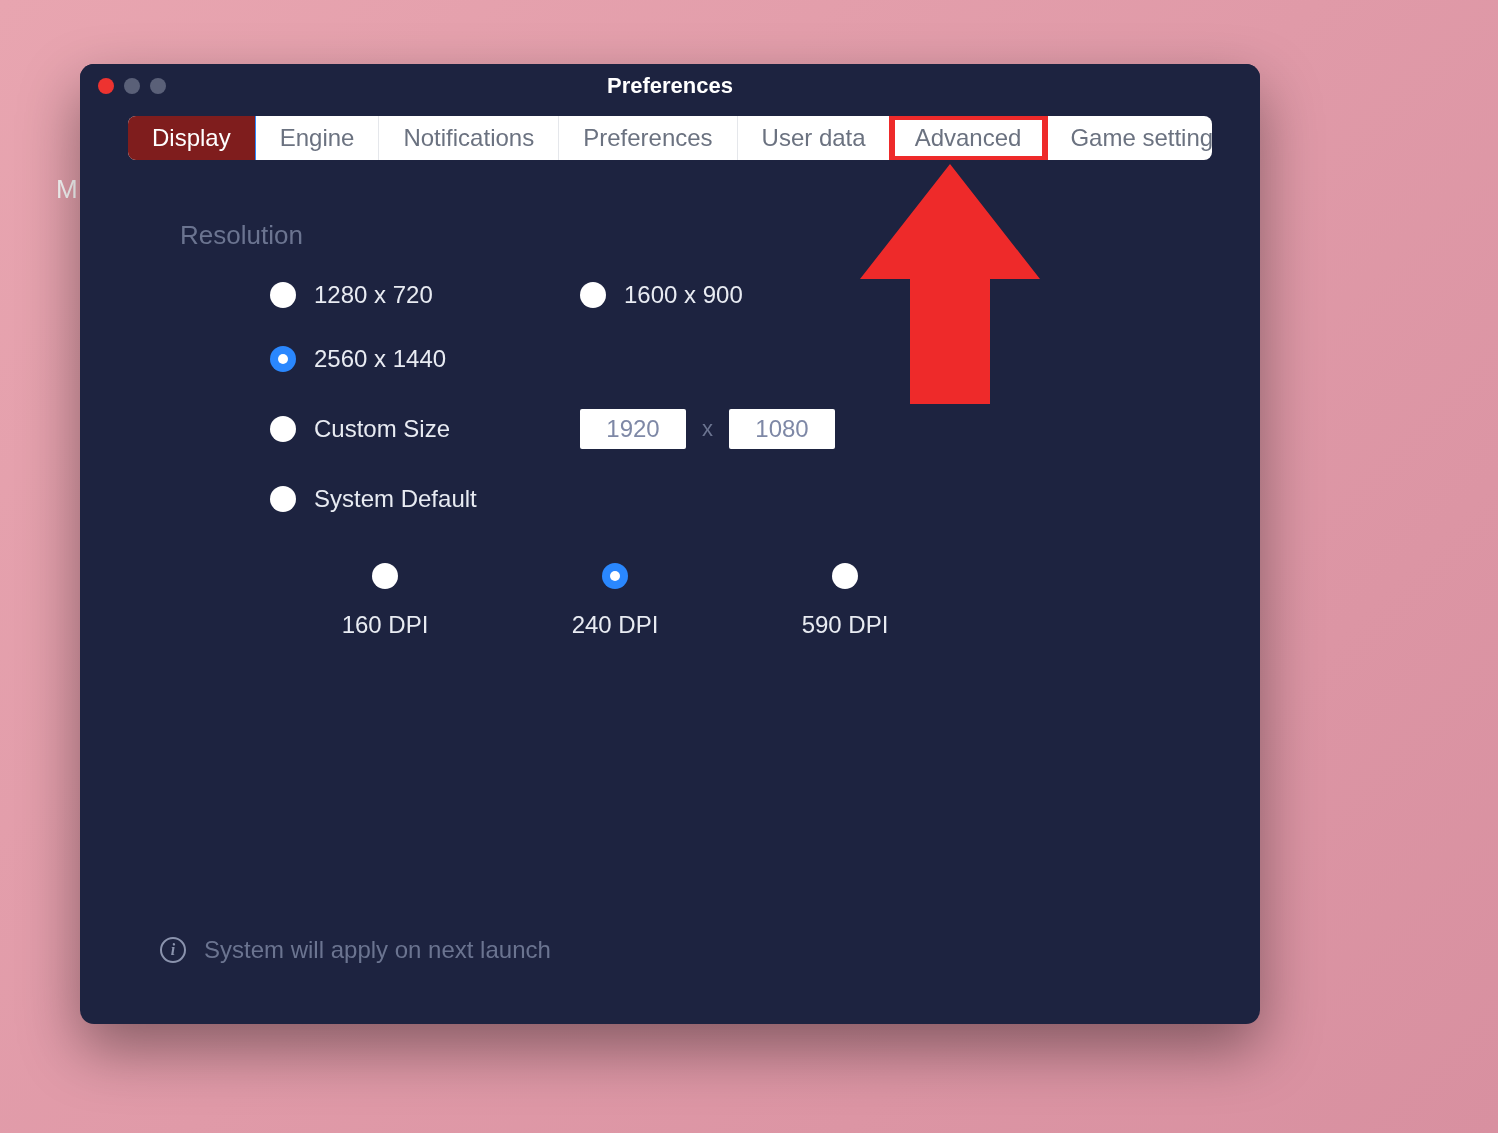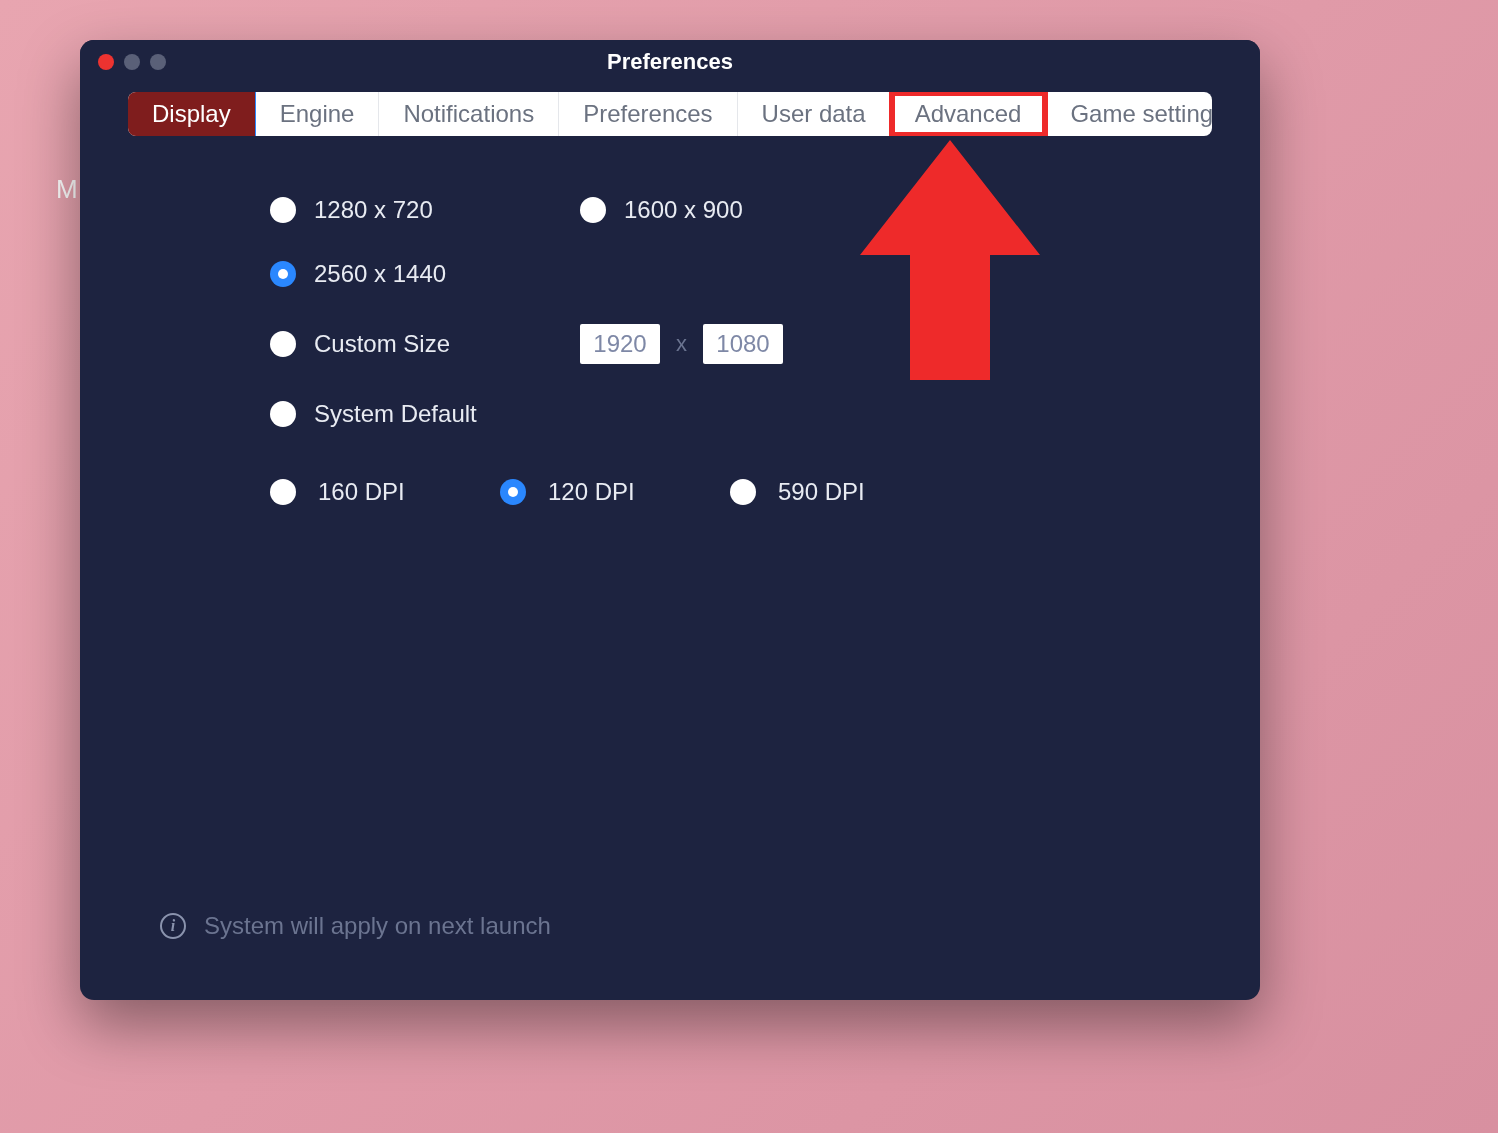--- a/index.html
+++ b/index.html
@@ -19,21 +19,21 @@
       position: absolute;
       left: 56px;
       top: 174px;
       color: #ffffff;
       font-size: 26px;
       font-weight: 500;
     }
     .window {
       position: absolute;
       left: 80px;
-      top: 40px;
+      top: 64px;
       width: 1180px;
       height: 960px;
       background: #1d2340;
       border-radius: 14px;
       box-shadow: 0 25px 60px rgba(0,0,0,0.4);
       overflow: hidden;
     }
     .titlebar {
       height: 44px;
       display: flex;
@@ -153,21 +153,21 @@
     .option-label {
       color: #e8ebf2;
       font-size: 24px;
     }
     .custom-size-inputs {
       display: flex;
       align-items: center;
       gap: 16px;
     }
     .size-input {
-      width: 80px;
+      width: 106px;
       height: 40px;
       background: #ffffff;
       border: none;
       text-align: center;
       font-size: 24px;
       color: #7e88a6;
       border-radius: 2px;
     }
     .x-separator {
       color: #6b7490;
@@ -177,20 +177,21 @@
       display: flex;
       align-items: center;
       gap: 0;
       margin-left: 90px;
     }
     .dpi-item {
       display: flex;
       align-items: center;
       gap: 22px;
       width: 230px;
+      flex-direction: column;
     }
     .footer-note {
       position: absolute;
       bottom: 60px;
       left: 80px;
       display: flex;
       align-items: center;
       gap: 18px;
       color: #6b7490;
       font-size: 24px;
@@ -235,20 +236,21 @@
     <div class="tab highlight-box">Advanced</div>
     <div class="tab">Game settings</div>
   </div>
 
   <svg class="arrow-annotation" viewBox="0 0 200 250">
     <path d="M 100 0 L 190 115 L 140 115 L 140 240 L 60 240 L 60 115 L 10 115 Z" fill="#ee2a2a"></path>
   </svg>
 
   <div class="content">
 
+    <div class="section-title">Resolution</div>
 
     <div class="options-grid">
       <div class="option-row">
         <div class="option-item">
           <div class="radio"></div>
           <span class="option-label">1280 x 720</span>
         </div>
         <div class="option-item">
           <div class="radio"></div>
           <span class="option-label">1600 x 900</span>
@@ -283,21 +285,21 @@
     </div>
 
 
     <div class="dpi-row">
       <div class="dpi-item">
         <div class="radio"></div>
         <span class="option-label">160 DPI</span>
       </div>
       <div class="dpi-item">
         <div class="radio selected"></div>
-        <span class="option-label">120 DPI</span>
+        <span class="option-label">240 DPI</span>
       </div>
       <div class="dpi-item">
         <div class="radio"></div>
         <span class="option-label">590 DPI</span>
       </div>
     </div>
 
     <div class="footer-note">
       <div class="info-icon">i</div>
       <span>System will apply on next launch</span>

